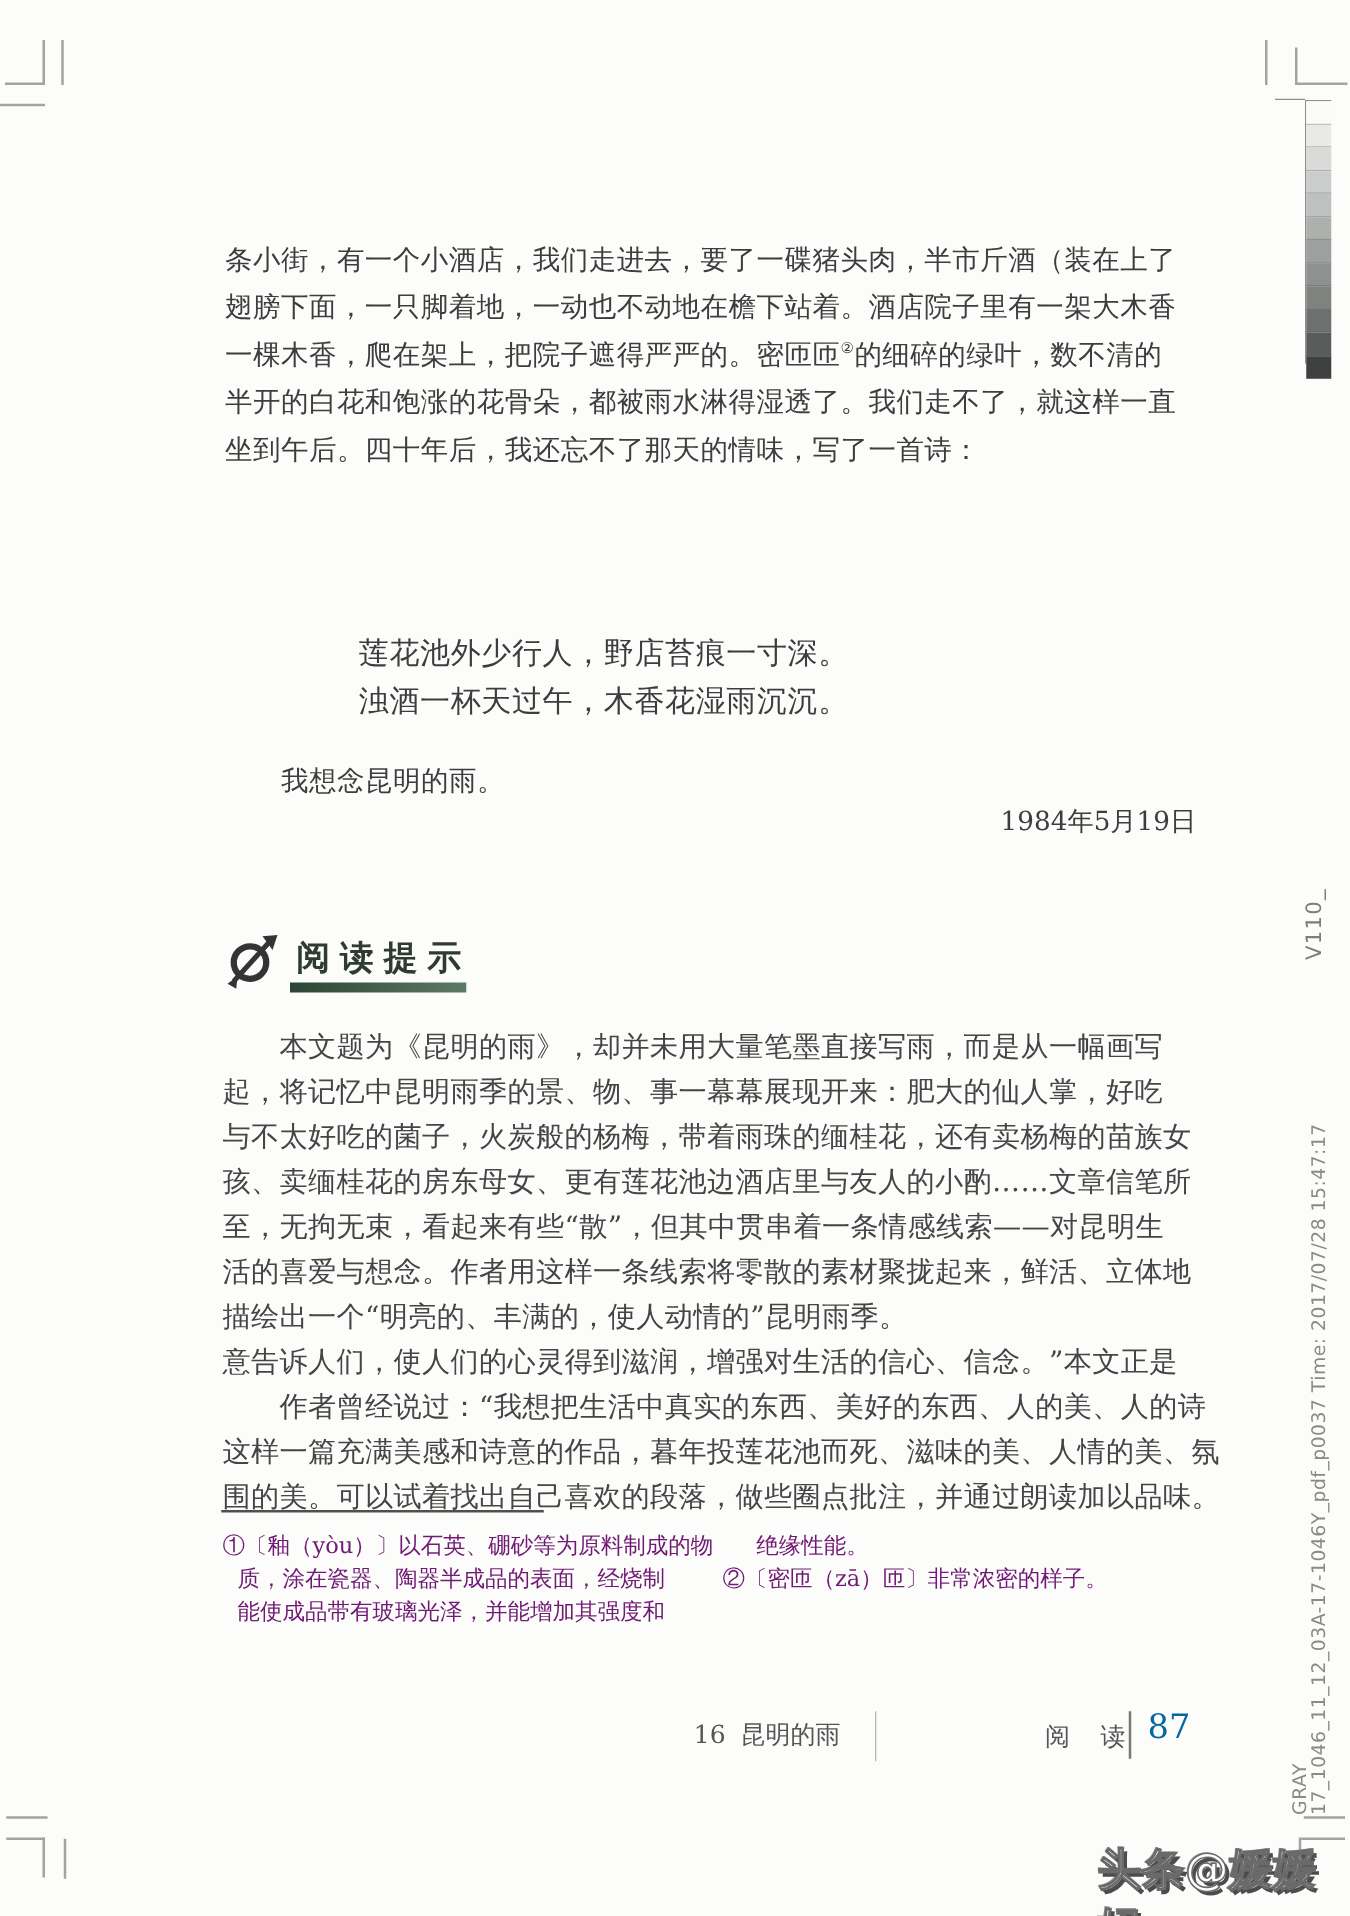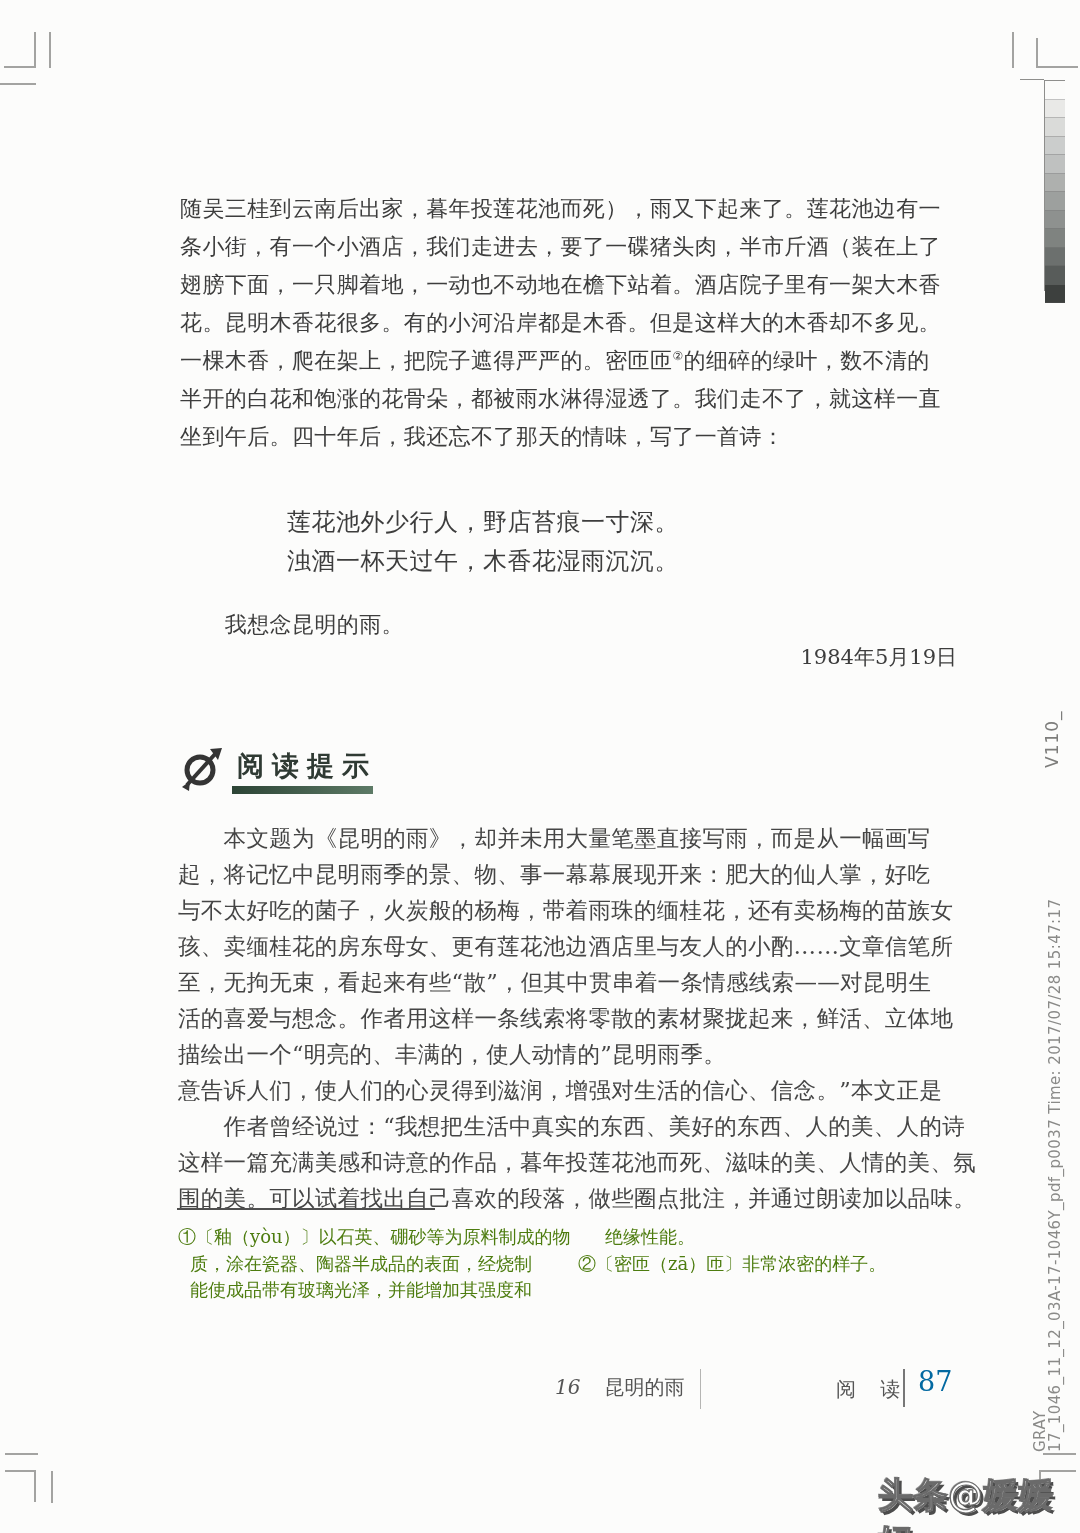--- a/index.html
+++ b/index.html
@@ -27,29 +27,29 @@
               color:#2f3a33;font-weight:bold;}
   .tips-bar{position:absolute;left:232px;top:786px;width:141px;height:8px;
             background:linear-gradient(90deg,#2c4435,#5d7a66);}
   
   .hints{position:absolute;left:178px;width:810px;font-size:22.5px;letter-spacing:.3px;color:#454545;}
   .hints .hline{height:36px;line-height:36px;white-space:nowrap;}
   .hints1{top:820px;}
   .hints2{top:1072px;}
   
   .fn-sep{position:absolute;left:177px;top:1208px;width:258px;height:2px;background:#4f4f4f;}
-  .footnotes{position:absolute;font-size:18px;color:#4d7c0f;}
+  .footnotes{position:absolute;font-size:18px;color:#701a75;}
   .footnotes .fline{height:26.5px;line-height:26.5px;white-space:nowrap;}
   .fn-left{left:178px;top:1224px;width:385px;}
   .fn-left .fline:not(:first-child){padding-left:12px;}
   .fn-right{left:578px;top:1224px;width:400px;}
   .fn-right .fline:first-child{padding-left:27px;}
   
   .footer-left{position:absolute;left:555px;top:1374px;font-size:20px;color:#555;}
-  .footer-left .num{margin-right:24px;font-style:italic;}
+  .footer-left .num{margin-right:12px;}
   .footer-div1{position:absolute;left:700px;top:1369px;width:1px;height:40px;background:#b5b5b3;}
   .footer-section{position:absolute;left:836px;top:1376px;font-size:20px;letter-spacing:9px;color:#555;}
   .footer-div2{position:absolute;left:903px;top:1369px;width:2px;height:38px;background:#777;}
   .footer-page{position:absolute;left:918px;top:1366px;font-size:27px;color:#0369a1;}
   
   .vtext{position:absolute;transform:rotate(-90deg);transform-origin:left top;
          font-family:"DejaVu Sans", sans-serif;white-space:nowrap;color:#8a8a88;}
   .vcode-version{left:1042px;top:768px;font-size:17px;letter-spacing:1px;color:#7d7d7b;}
   .vcode-print{left:1046px;top:1452px;font-size:15px;letter-spacing:.4px;}
   .vcode-gray{left:1031px;top:1452px;font-size:15px;letter-spacing:.5px;}
@@ -92,24 +92,22 @@
       <div class="swatch" style="background: rgb(174, 176, 174);"></div>
       <div class="swatch" style="background: rgb(157, 160, 158);"></div>
       <div class="swatch" style="background: rgb(142, 145, 143);"></div>
       <div class="swatch" style="background: rgb(127, 131, 128);"></div>
       <div class="swatch" style="background: rgb(108, 112, 110);"></div>
       <div class="swatch" style="background: rgb(88, 92, 90);"></div>
       <div class="swatch" style="background: rgb(61, 64, 62);"></div>
     </div>
 
   <div class="main-text">
-      <div class="tline">随吴三桂到云南后出家，暮年投莲花池而死），雨又下起来了。莲花池边有一</div>
       <div class="tline">条小街，有一个小酒店，我们走进去，要了一碟猪头肉，半市斤酒（装在上了</div>
       <div class="tline">翅膀下面，一只脚着地，一动也不动地在檐下站着。酒店院子里有一架大木香</div>
-      <div class="tline">花。昆明木香花很多。有的小河沿岸都是木香。但是这样大的木香却不多见。</div>
       <div class="tline">一棵木香，爬在架上，把院子遮得严严的。密匝匝<sup>②</sup>的细碎的绿叶，数不清的</div>
       <div class="tline">半开的白花和饱涨的花骨朵，都被雨水淋得湿透了。我们走不了，就这样一直</div>
       <div class="tline">坐到午后。四十年后，我还忘不了那天的情味，写了一首诗：</div>
     </div>
 
   <div class="poem">
       <div class="pline">莲花池外少行人，野店苔痕一寸深。</div>
       <div class="pline">浊酒一杯天过午，木香花湿雨沉沉。</div>
     </div>
 

